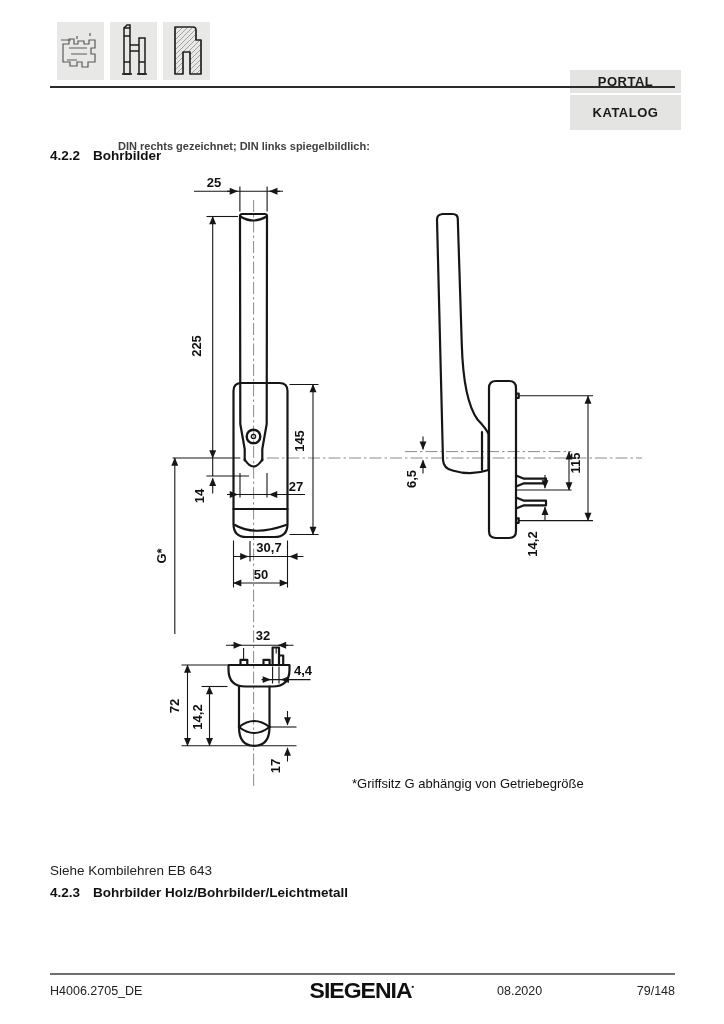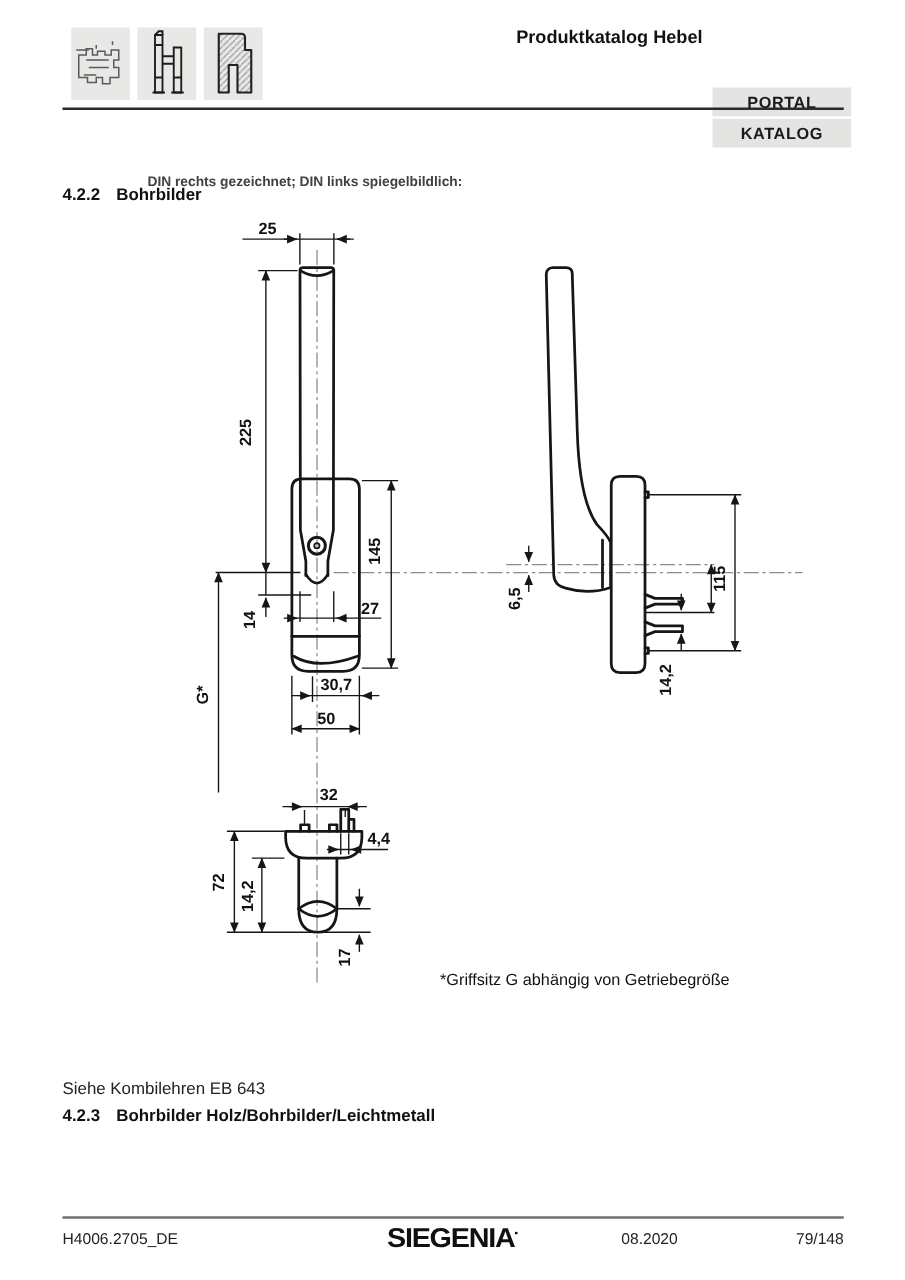--- a/index.html
+++ b/index.html
@@ -6,21 +6,21 @@
   body{width:724px;height:1024px;position:relative;background:#ffffff;
        font-family:"Liberation Sans",sans-serif;color:#161616;overflow:hidden;}
   .tile{position:absolute;top:22px;width:47px;height:58px;background:#e8e8e6;
         display:flex;align-items:center;justify-content:center;}
   .titleblock{position:absolute;top:21px;right:162px;text-align:right;
         font-weight:bold;font-size:14.5px;line-height:19px;color:#111;}
   .badge{position:absolute;left:570px;width:111px;background:#e4e4e2;
         display:flex;align-items:center;justify-content:center;
         font-weight:bold;font-size:13px;letter-spacing:.5px;color:#1a1a1a;margin-top:43px;}
   .badge1{top:27px;height:23px;}
-  .badge2{top:52px;height:23px;}
+  .badge2{top:52px;height:35px;}
   .hr1{position:absolute;left:50px;top:86px;width:625px;height:2px;background:#2b2b2b;}
   .hr2{position:absolute;left:50px;top:973px;width:625px;height:2px;background:#707070;}
   .h-sec{position:absolute;left:50px;font-weight:bold;font-size:13.5px;color:#111;}
   .h-sec .num{display:inline-block;margin-right:13px;margin-top:44px;}
   .din{position:absolute;left:118px;top:140px;font-weight:bold;font-size:11px;color:#404040;}
   .fnote{position:absolute;left:352px;top:776px;font-weight:normal;font-size:13px;color:#111;}
   .body-text{position:absolute;left:50px;top:863px;font-size:13.5px;color:#222;}
   .docid{position:absolute;left:50px;top:984px;font-size:12.5px;color:#222;}
   .brand{position:absolute;left:0;right:0;top:977px;text-align:center;
         font-weight:bold;font-size:23px;letter-spacing:-1px;color:#101010;
@@ -64,21 +64,20 @@
     <defs>
       <pattern id="hatch" patternUnits="userSpaceOnUse" width="5" height="5">
         <path d="M0,5 L5,0" stroke="#9a9a9a" stroke-width="0.9"></path>
       </pattern>
     </defs>
     <path d="M12,5 L30,5 Q33,5 33,8 L33,18 L38,18 L38,52 L27,52 L27,30 L20,30 L20,52 L12,52 Z" fill="url(#hatch)" stroke="#222" stroke-width="1.7" stroke-linejoin="round"></path>
   </svg>
 </div>
 
 <div class="titleblock">
-  <div>Produktkatalog Hebel</div>
 </div>
 <div class="badge badge1">PORTAL</div>
 <div class="badge badge2">KATALOG</div>
 <div class="hr1"></div>
 
 <div class="h-sec" style="top:104px">
   <span class="num">4.2.2</span><span>Bohrbilder</span>
 </div>
 <div class="din">DIN rechts gezeichnet; DIN links spiegelbildlich:</div>
 

